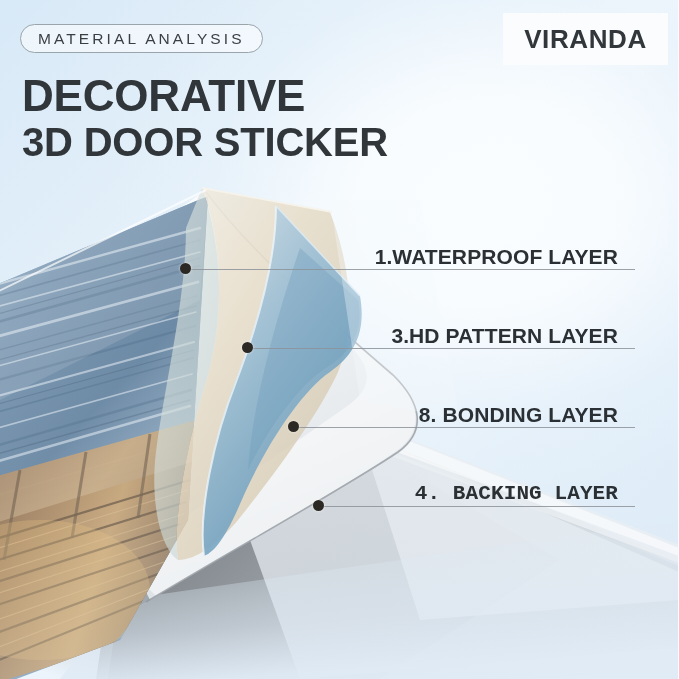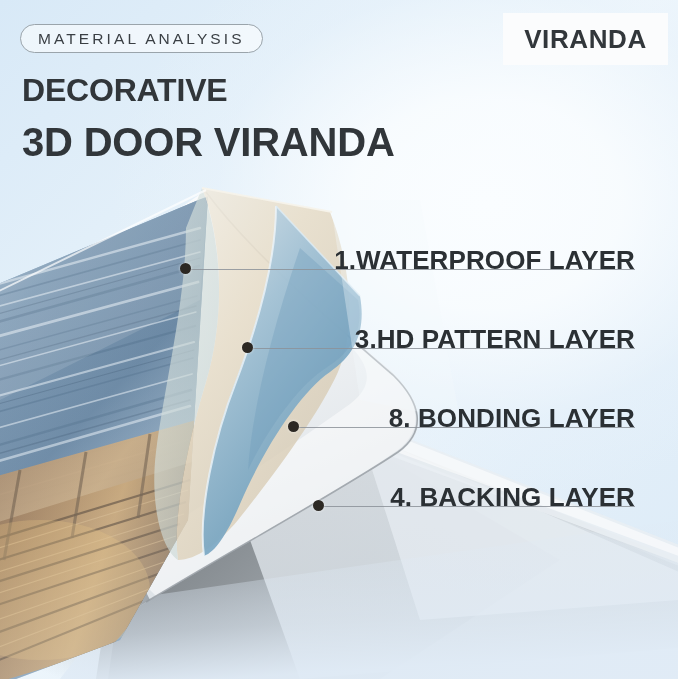--- a/index.html
+++ b/index.html
@@ -37,21 +37,21 @@
   }
   .title {
     position: absolute;
     left: 22px;
     font-weight: bold;
     color: #31363a;
     letter-spacing: -0.2px;
     line-height: 1;
     white-space: nowrap;
   }
-  .title.l1 { top: 74px; font-size: 32px; }
+  .title.l1 { top: 74px; font-size: 44px; }
   .title.l2 { top: 122px; font-size: 40px; }
 
   .brandbox {
     position: absolute;
     left: 503px;
     top: 13px;
     width: 165px;
     height: 52px;
     background: #fbfcfd;
     display: flex;
@@ -70,22 +70,22 @@
     position: absolute;
     left: 0;
     top: 0;
     width: 679px;
     height: 679px;
   }
 
   
   .callout-label {
     position: absolute;
-    right: 43px;
-    font-size: 26px;
+    right: 60px;
+    font-size: 21px;
     font-weight: bold;
     color: #2b3034;
     letter-spacing: 0.1px;
     white-space: nowrap;
     text-align: right;
   }
   .callout-rule {
     position: absolute;
     height: 1px;
     background: #8c9299;
@@ -349,34 +349,34 @@
 
       <path d="M 330 200 L 420 200 L 460 420 L 360 400 Z" fill="#f3f9fd" opacity="0.35"></path>
     </g>
   </svg>
 
   <div class="badge">
     <span>MATERIAL ANALYSIS</span>
   </div>
 
   <div class="title l1">DECORATIVE</div>
-  <div class="title l2">3D DOOR VIRANDA</div>
+  <div class="title l2">3D DOOR STICKER</div>
 
   <div class="brandbox">
     <span>VIRANDA</span>
   </div>
 
   <div id="callouts">
       <div class="callout-label" style="top: 245px;">1.WATERPROOF LAYER</div>
       <div class="callout-rule" style="top: 269px; left: 190px; right: 43px;"></div>
       <div class="callout-dot" style="left: 180px; top: 263px; background: rgb(44, 40, 35);"></div>
       <div class="callout-label" style="top: 324px;">3.HD PATTERN LAYER</div>
       <div class="callout-rule" style="top: 348px; left: 252px; right: 43px;"></div>
       <div class="callout-dot" style="left: 242px; top: 342px; background: rgb(44, 40, 35);"></div>
       <div class="callout-label" style="top: 403px;">8. BONDING LAYER</div>
       <div class="callout-rule" style="top: 427px; left: 298px; right: 43px;"></div>
       <div class="callout-dot" style="left: 288px; top: 421px; background: rgb(44, 40, 35);"></div>
-      <div class="callout-label" style="top: 482px;">4. BACKING LAYER</div>
+      <div class="callout-label" style="top: 482px; font-family: Liberation Mono, monospace;">4. BACKING LAYER</div>
       <div class="callout-rule" style="top: 506px; left: 323px; right: 43px;"></div>
       <div class="callout-dot" style="left: 313px; top: 500px; background: rgb(44, 40, 35);"></div>
     </div>
 
 </div>
 
 </body></html>

